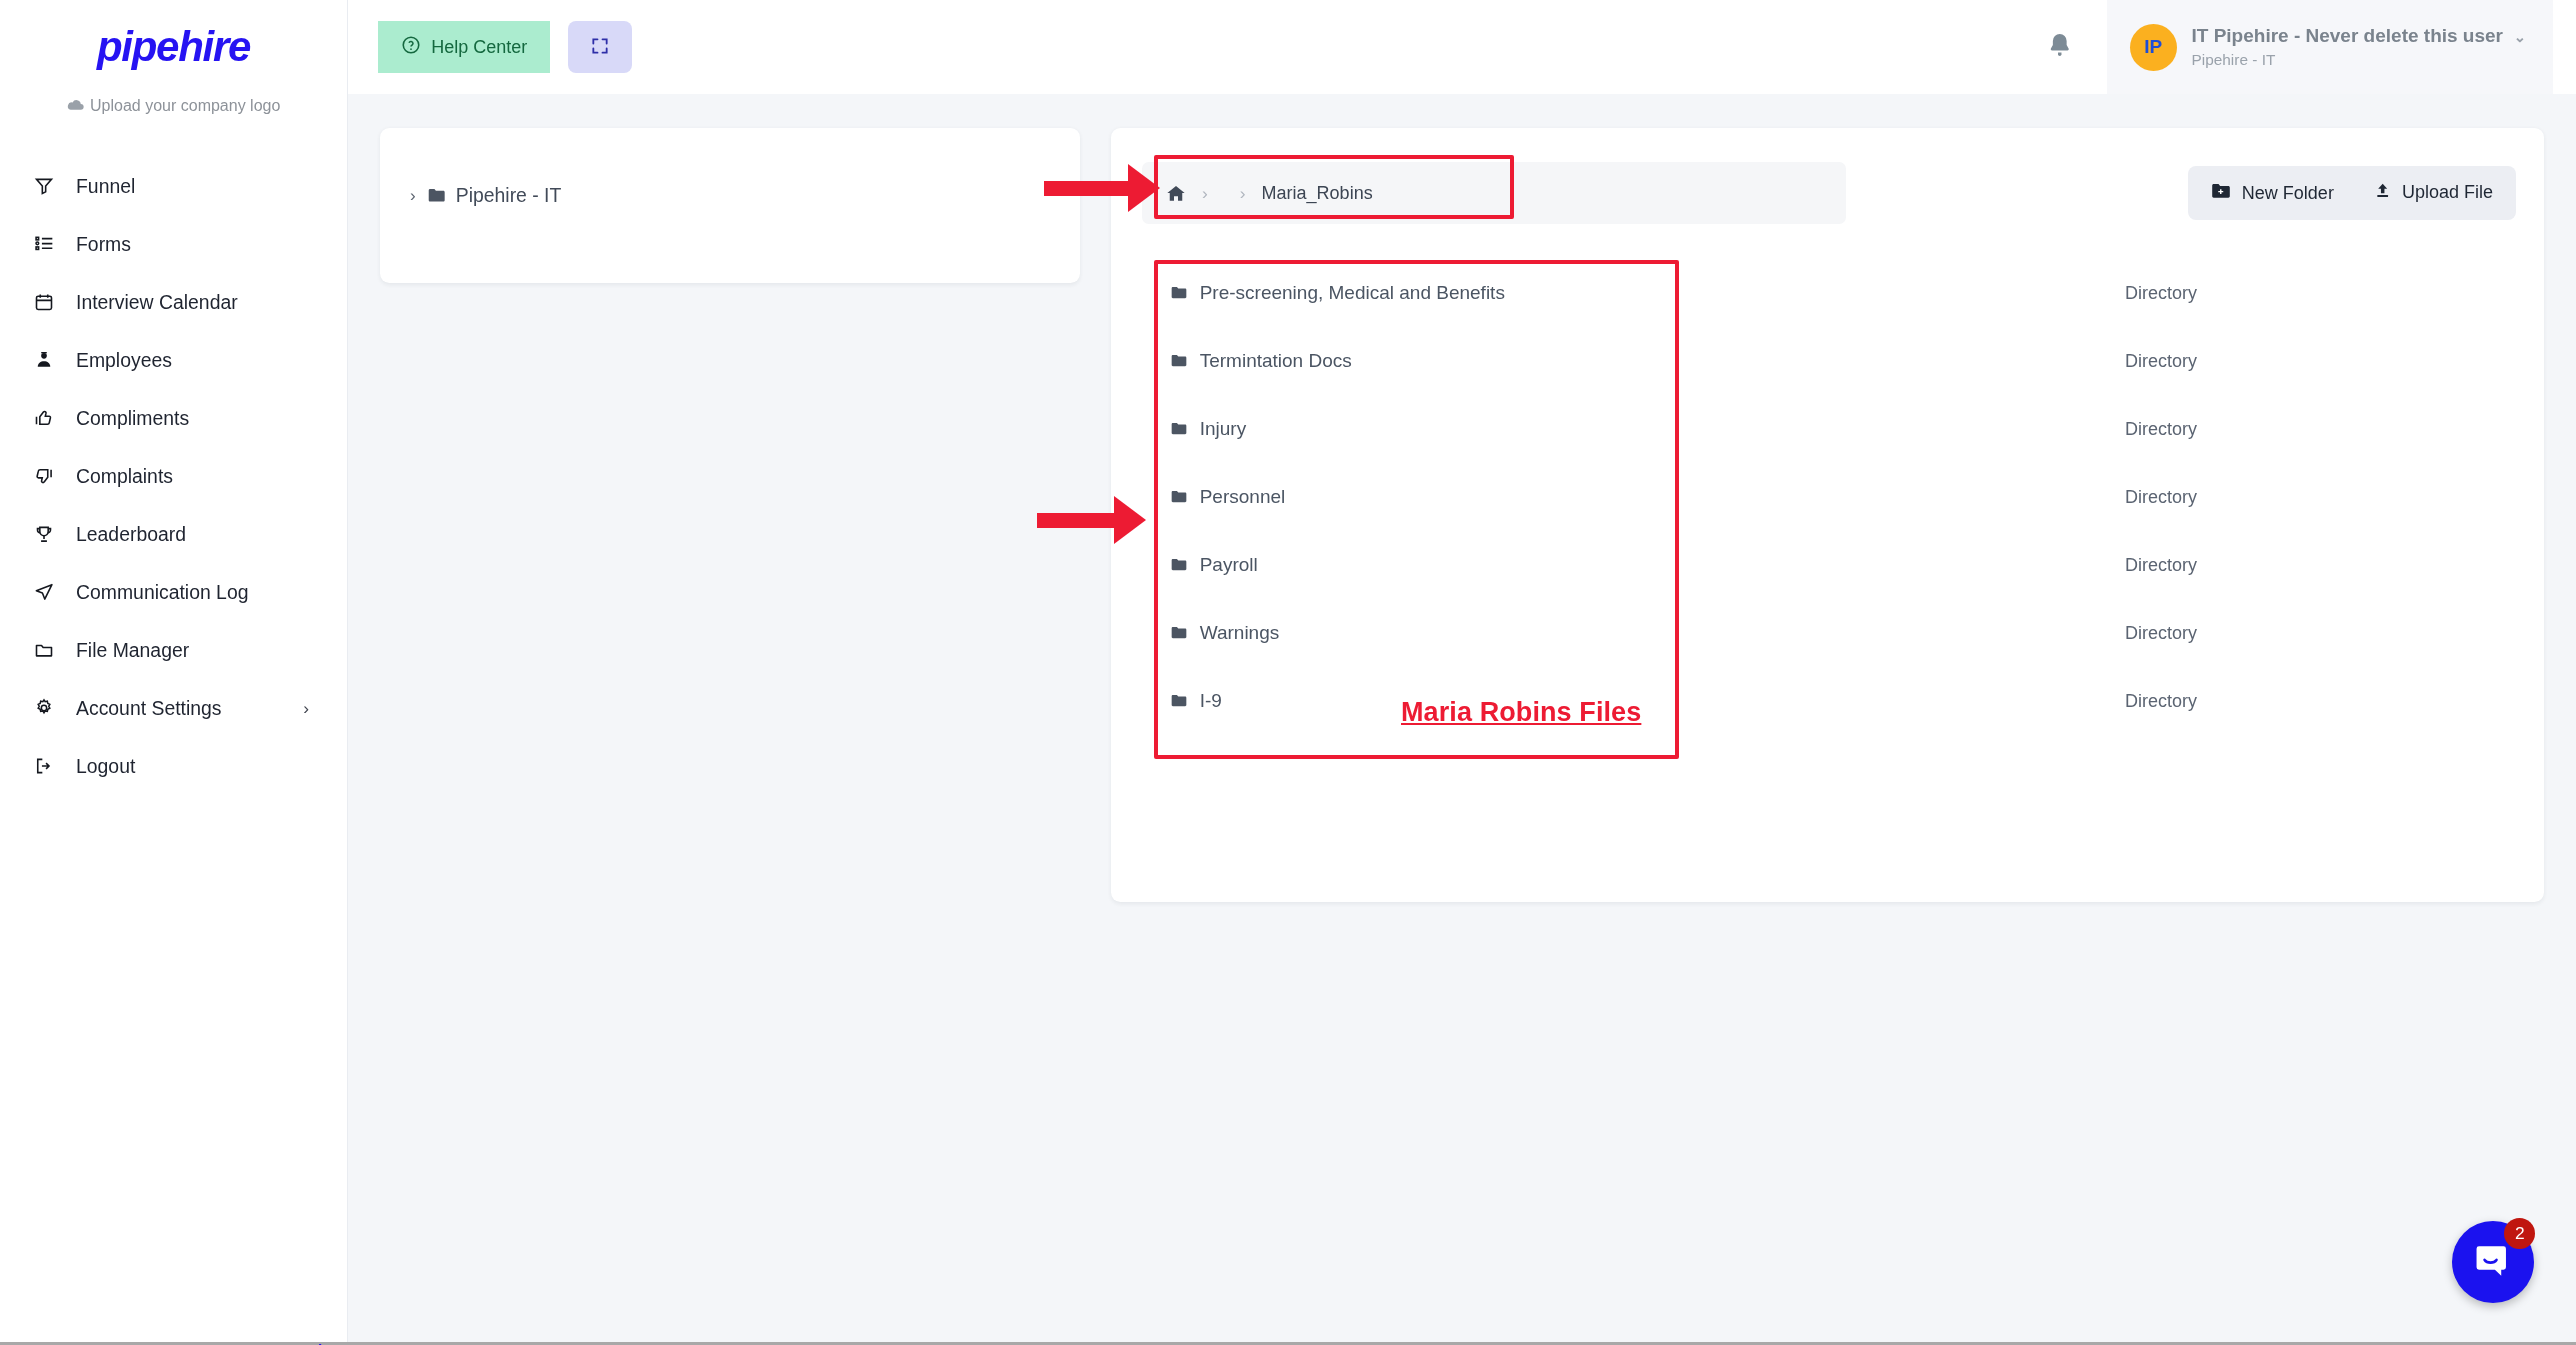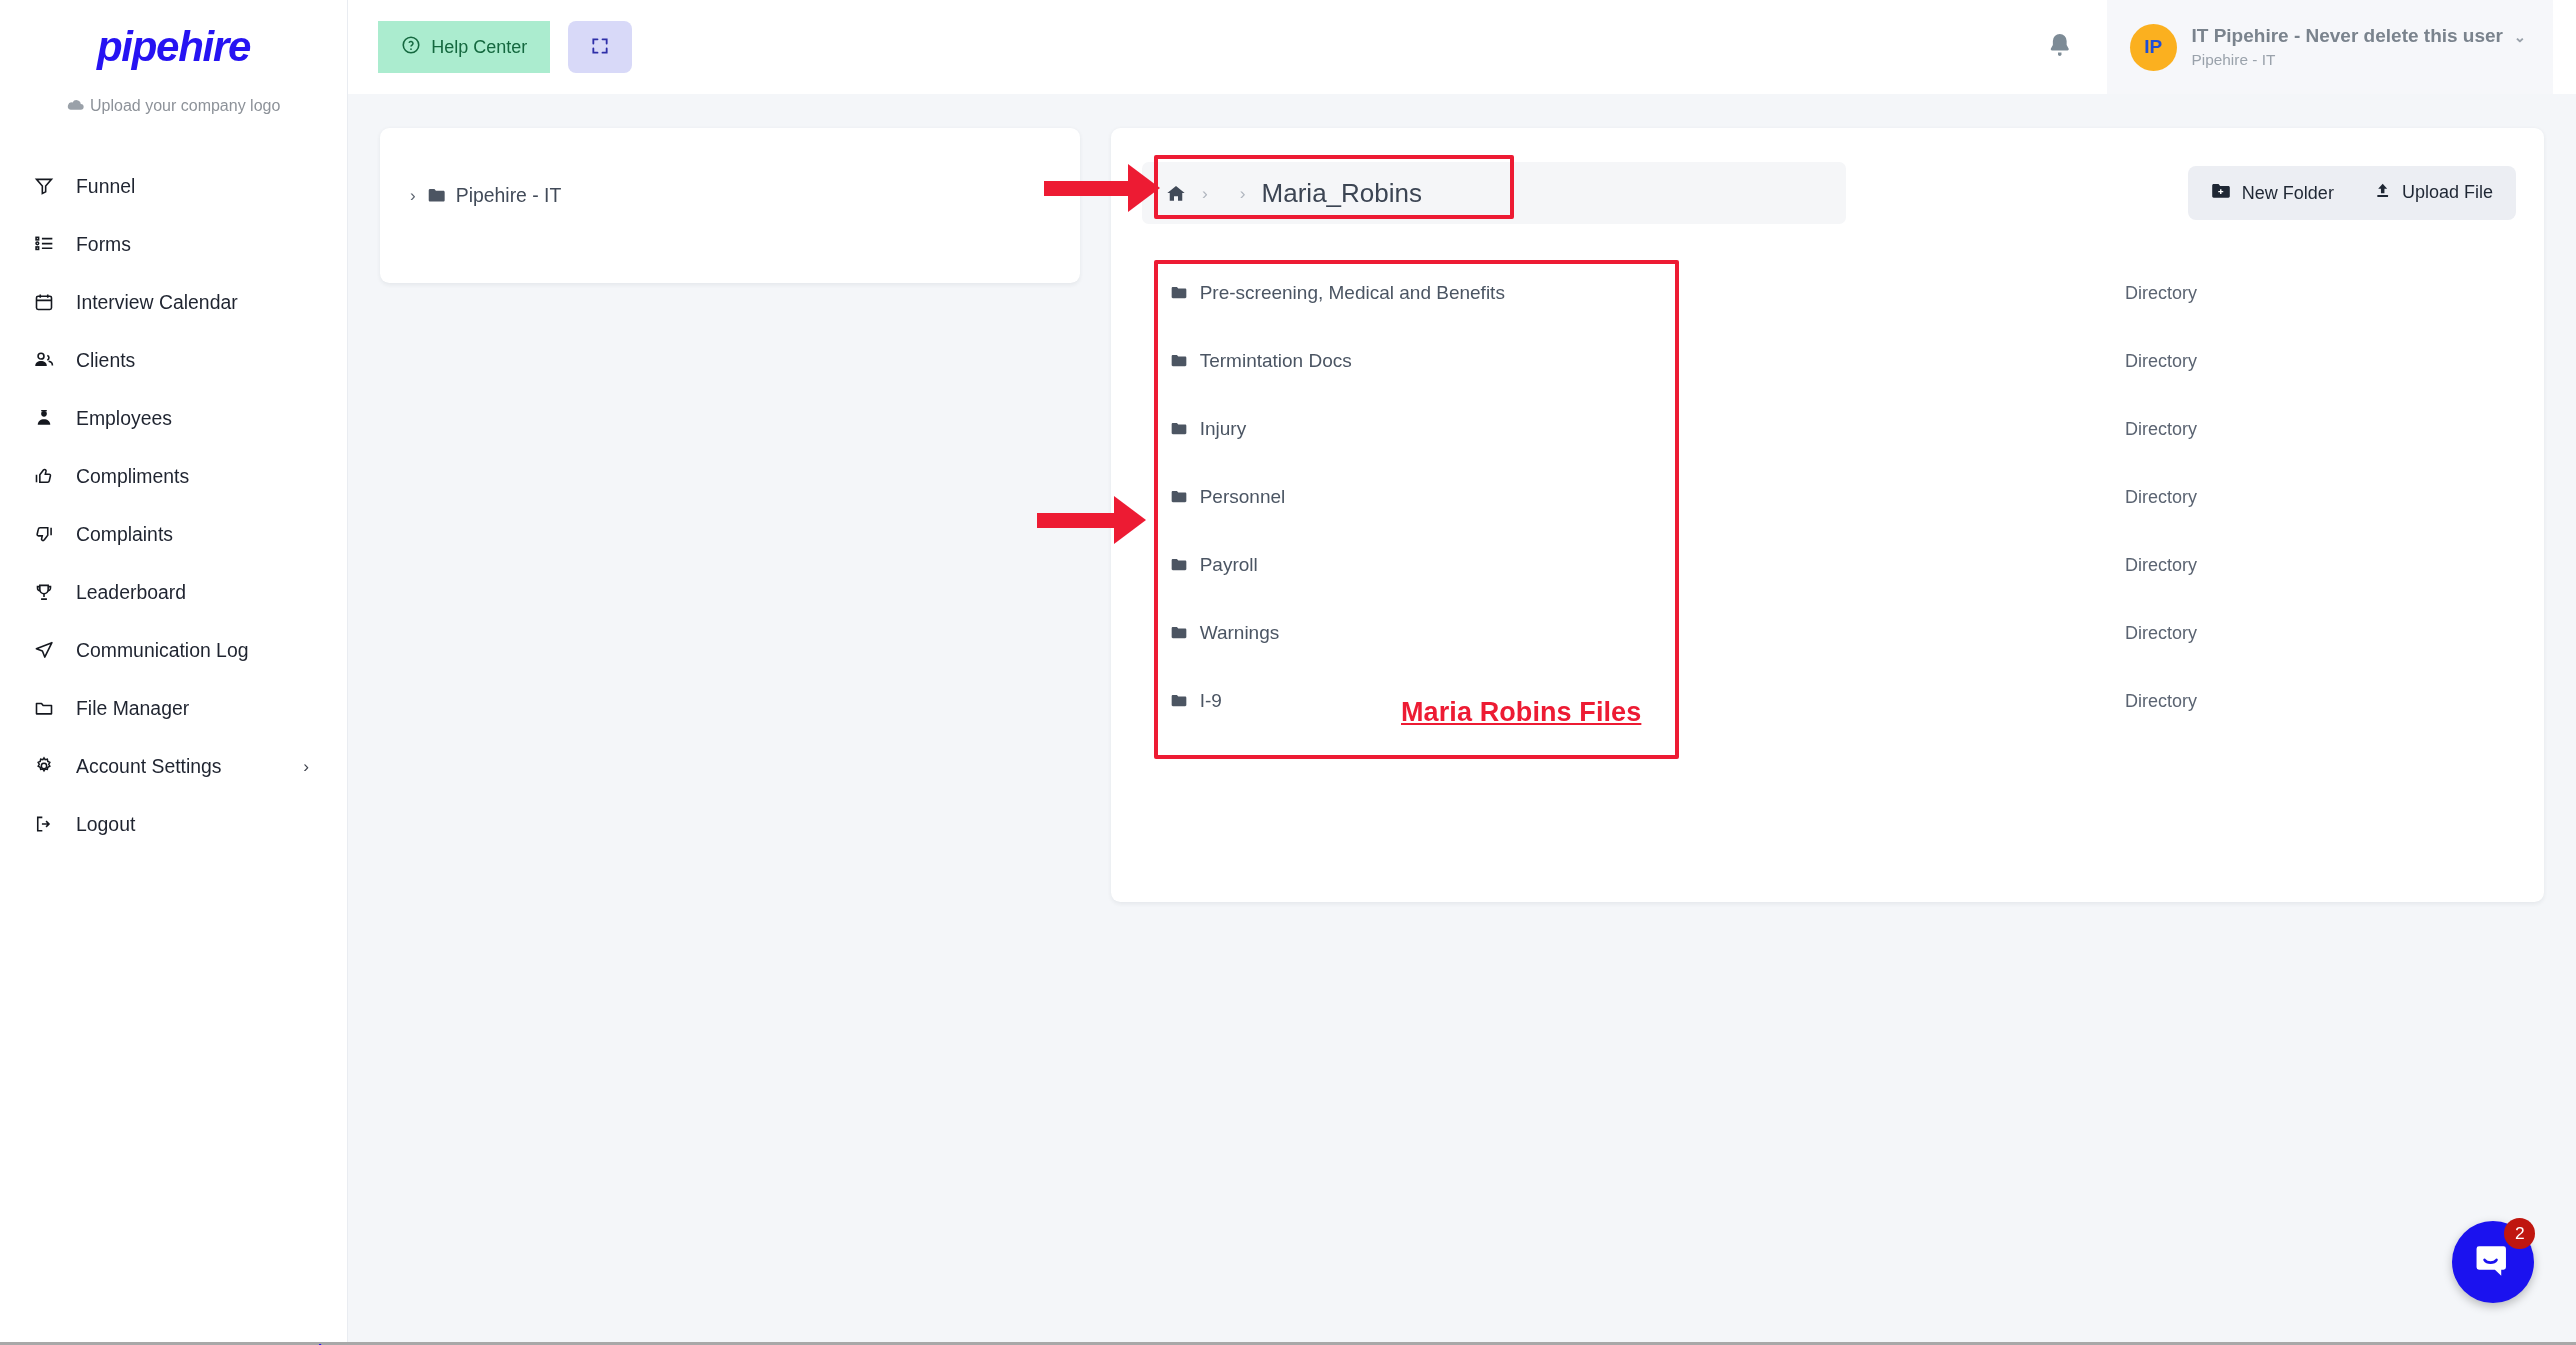--- a/index.html
+++ b/index.html
@@ -199,21 +199,21 @@
   .crumbbar {
     background: #f5f6f8;
     border-radius: 6.7px;
     width: 704px;
     height: 62px;
     display: flex; align-items: center; gap: 0px;
     padding: 0 24px;
   }
   .crumb-home { color: #414a58; display: flex; align-items: center; }
   .crumb-sep { color: #b0b6bf; font-size: 17.4px; padding: 0 16px; }
-  .crumb-cur { font-size: 26px; color: #3c4插; color: #3c4553; }
+  .crumb-cur { font-size: 18px; color: #3c4插; color: #3c4553; }
   .head-spacer { flex: 1; }
   .actions {
     background: #eceef3;
     border-radius: 8px;
     height: 54px;
     display: flex; align-items: center;
     padding: 12px 23px;
     gap: 40px;
     margin-top: 4px;
   }
@@ -343,30 +343,20 @@
         <span class="ic">
           <svg width="20" height="20" viewBox="0 0 24 24" fill="none" stroke="#15181f" stroke-width="1.9">
               <rect x="3" y="5" width="18" height="16" rx="2"></rect>
               <path d="M3 10h18M7.5 3v4M16.5 3v4"></path>
             </svg>
         </span>
         <span class="label">Interview Calendar</span>
       </div>
       <div class="nav-item">
         <span class="ic">
-          <svg width="21.4" height="21.4" viewBox="0 0 24 24" fill="none" stroke="#15181f" stroke-width="1.8">
-              <circle cx="9" cy="8" r="3.3"></circle>
-              <path d="M2.5 19c0-3.6 2.9-5.6 6.5-5.6s6.5 2 6.5 5.6z" fill="#15181f" stroke="none"></path>
-              <path d="M16 7.2a2.6 2.6 0 0 1 0 5M17.5 13.8c2.6.4 4.3 2.1 4.3 4.6"></path>
-            </svg>
-        </span>
-        <span class="label">Clients</span>
-      </div>
-      <div class="nav-item">
-        <span class="ic">
           <svg width="20" height="20" viewBox="0 0 24 24" fill="#15181f">
               <circle cx="12" cy="7" r="3.4"></circle>
               <path d="M4.5 20c0-4.2 3.4-6.6 7.5-6.6s7.5 2.4 7.5 6.6z"></path>
               <rect x="8.5" y="2.3" width="7" height="1.9" rx="0.8"></rect>
             </svg>
         </span>
         <span class="label">Employees</span>
       </div>
       <div class="nav-item">
         <span class="ic">

